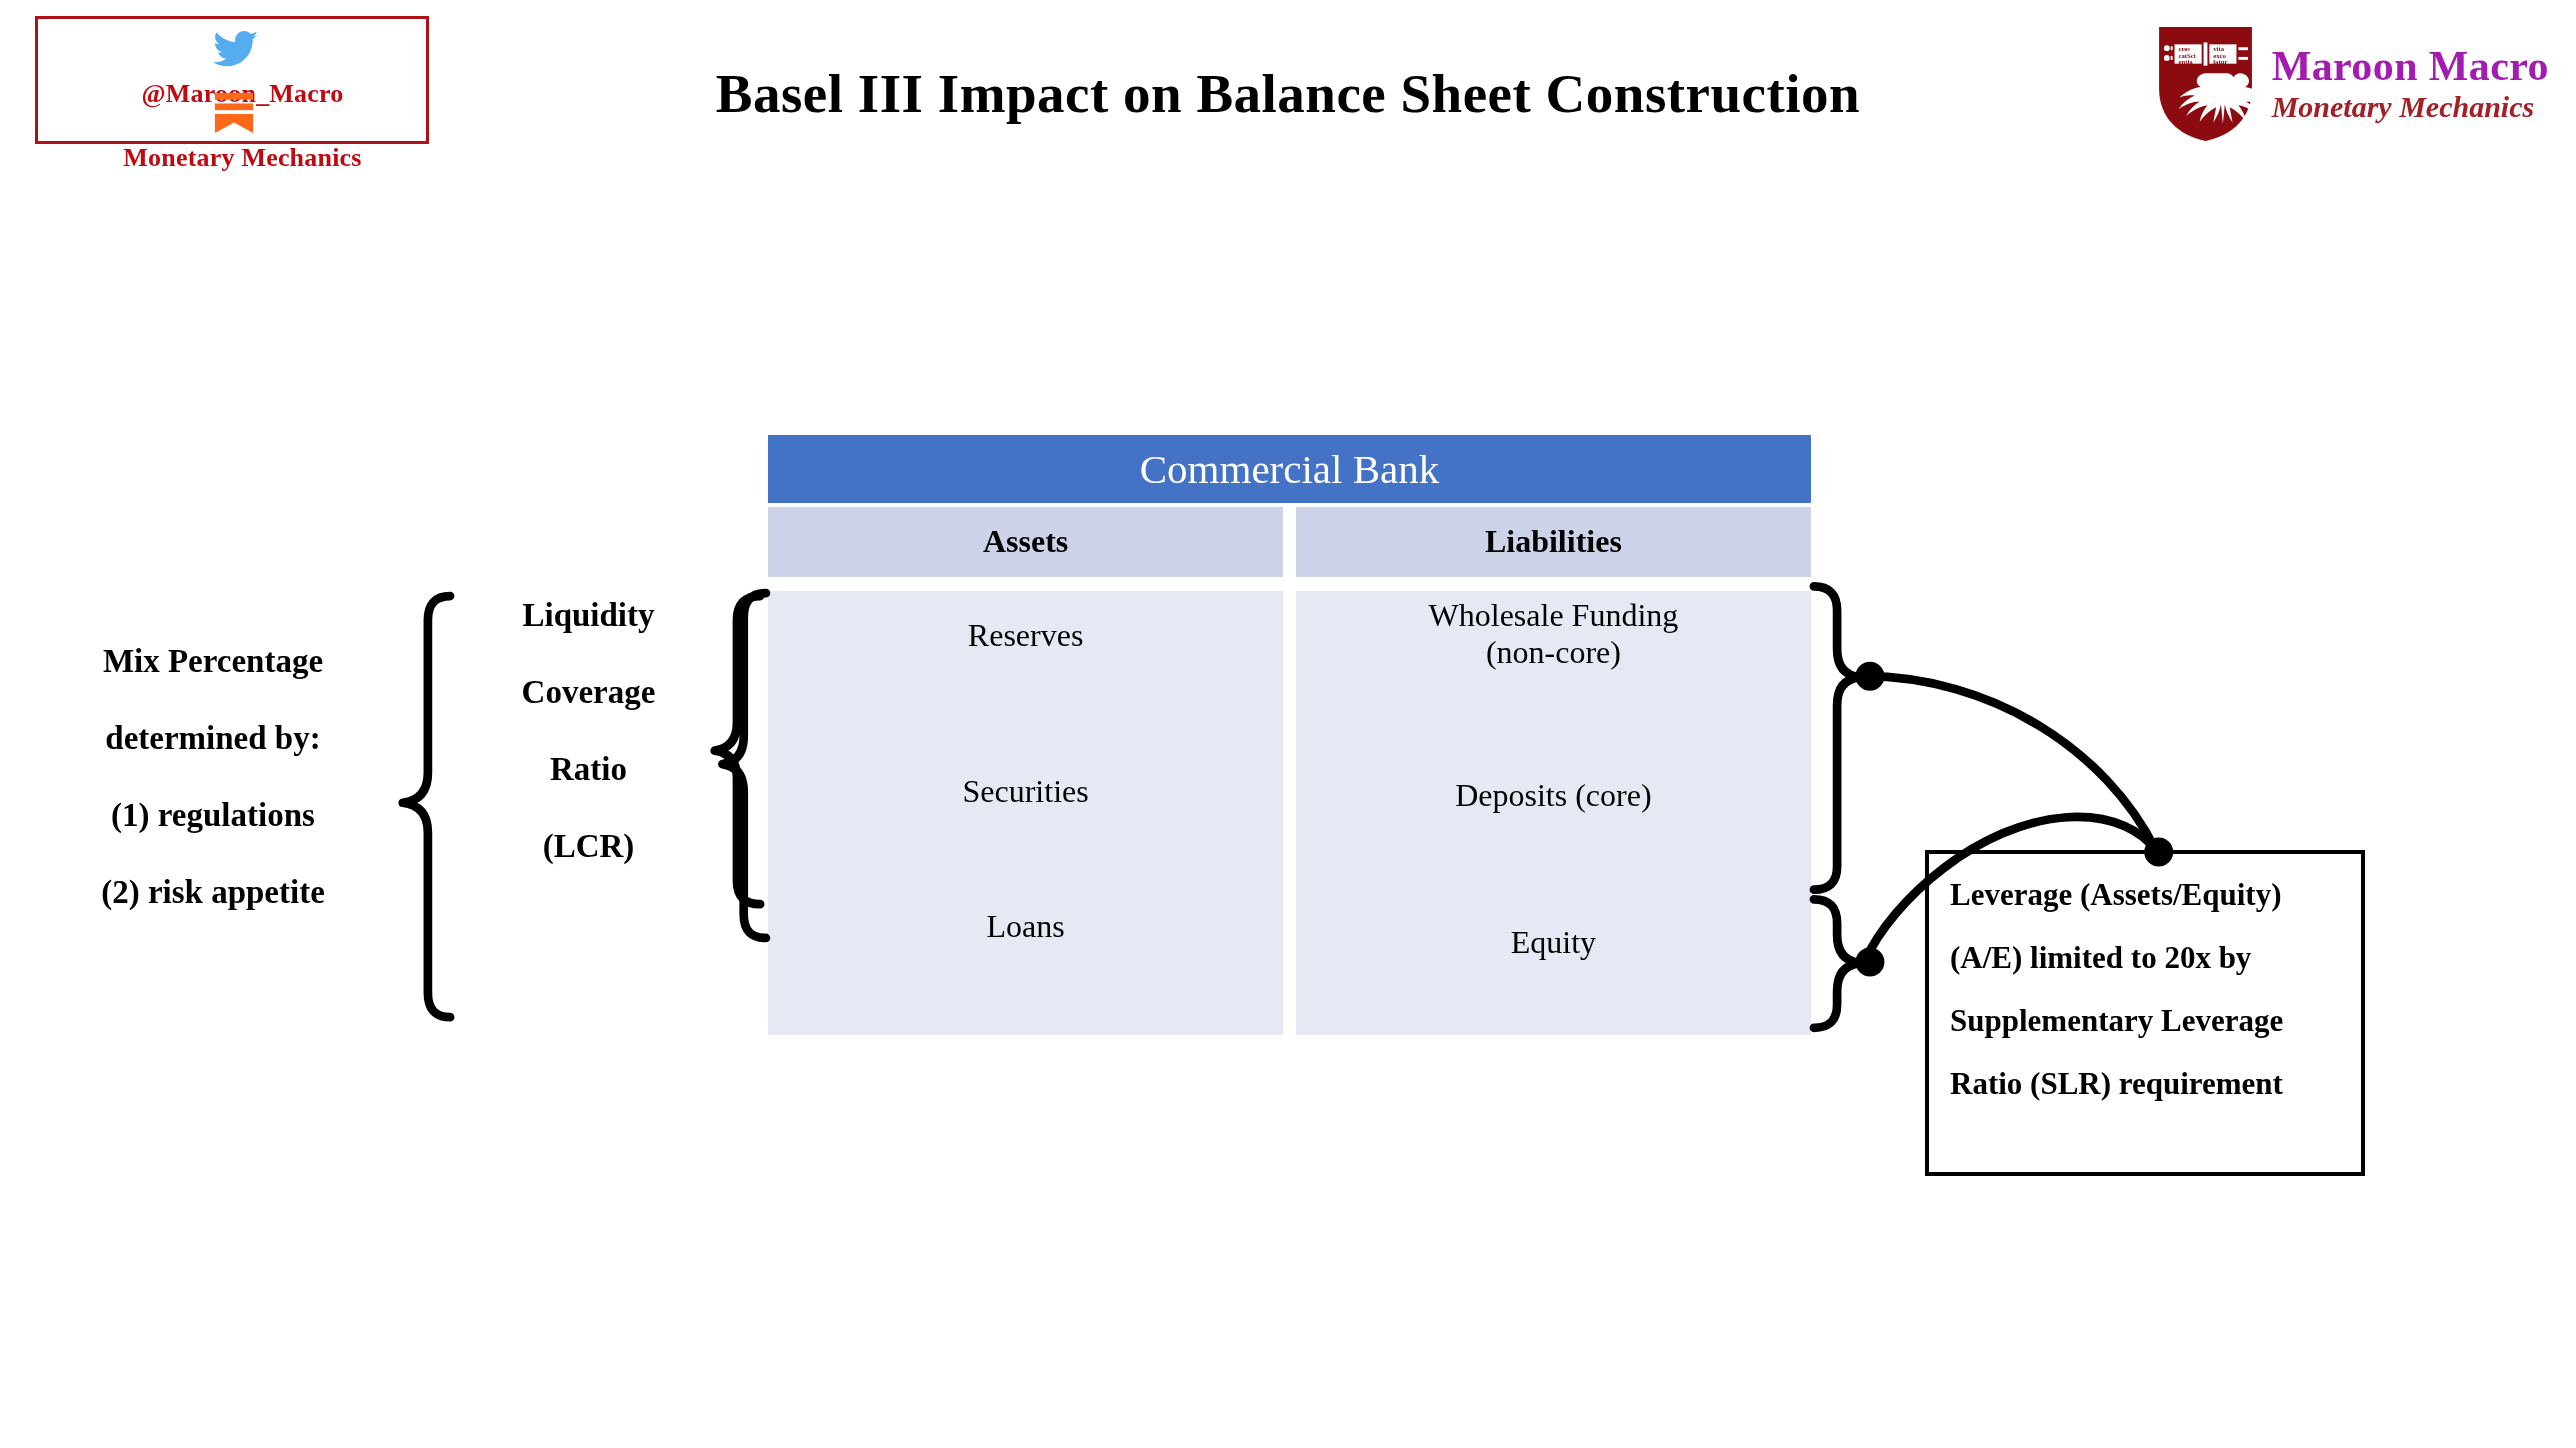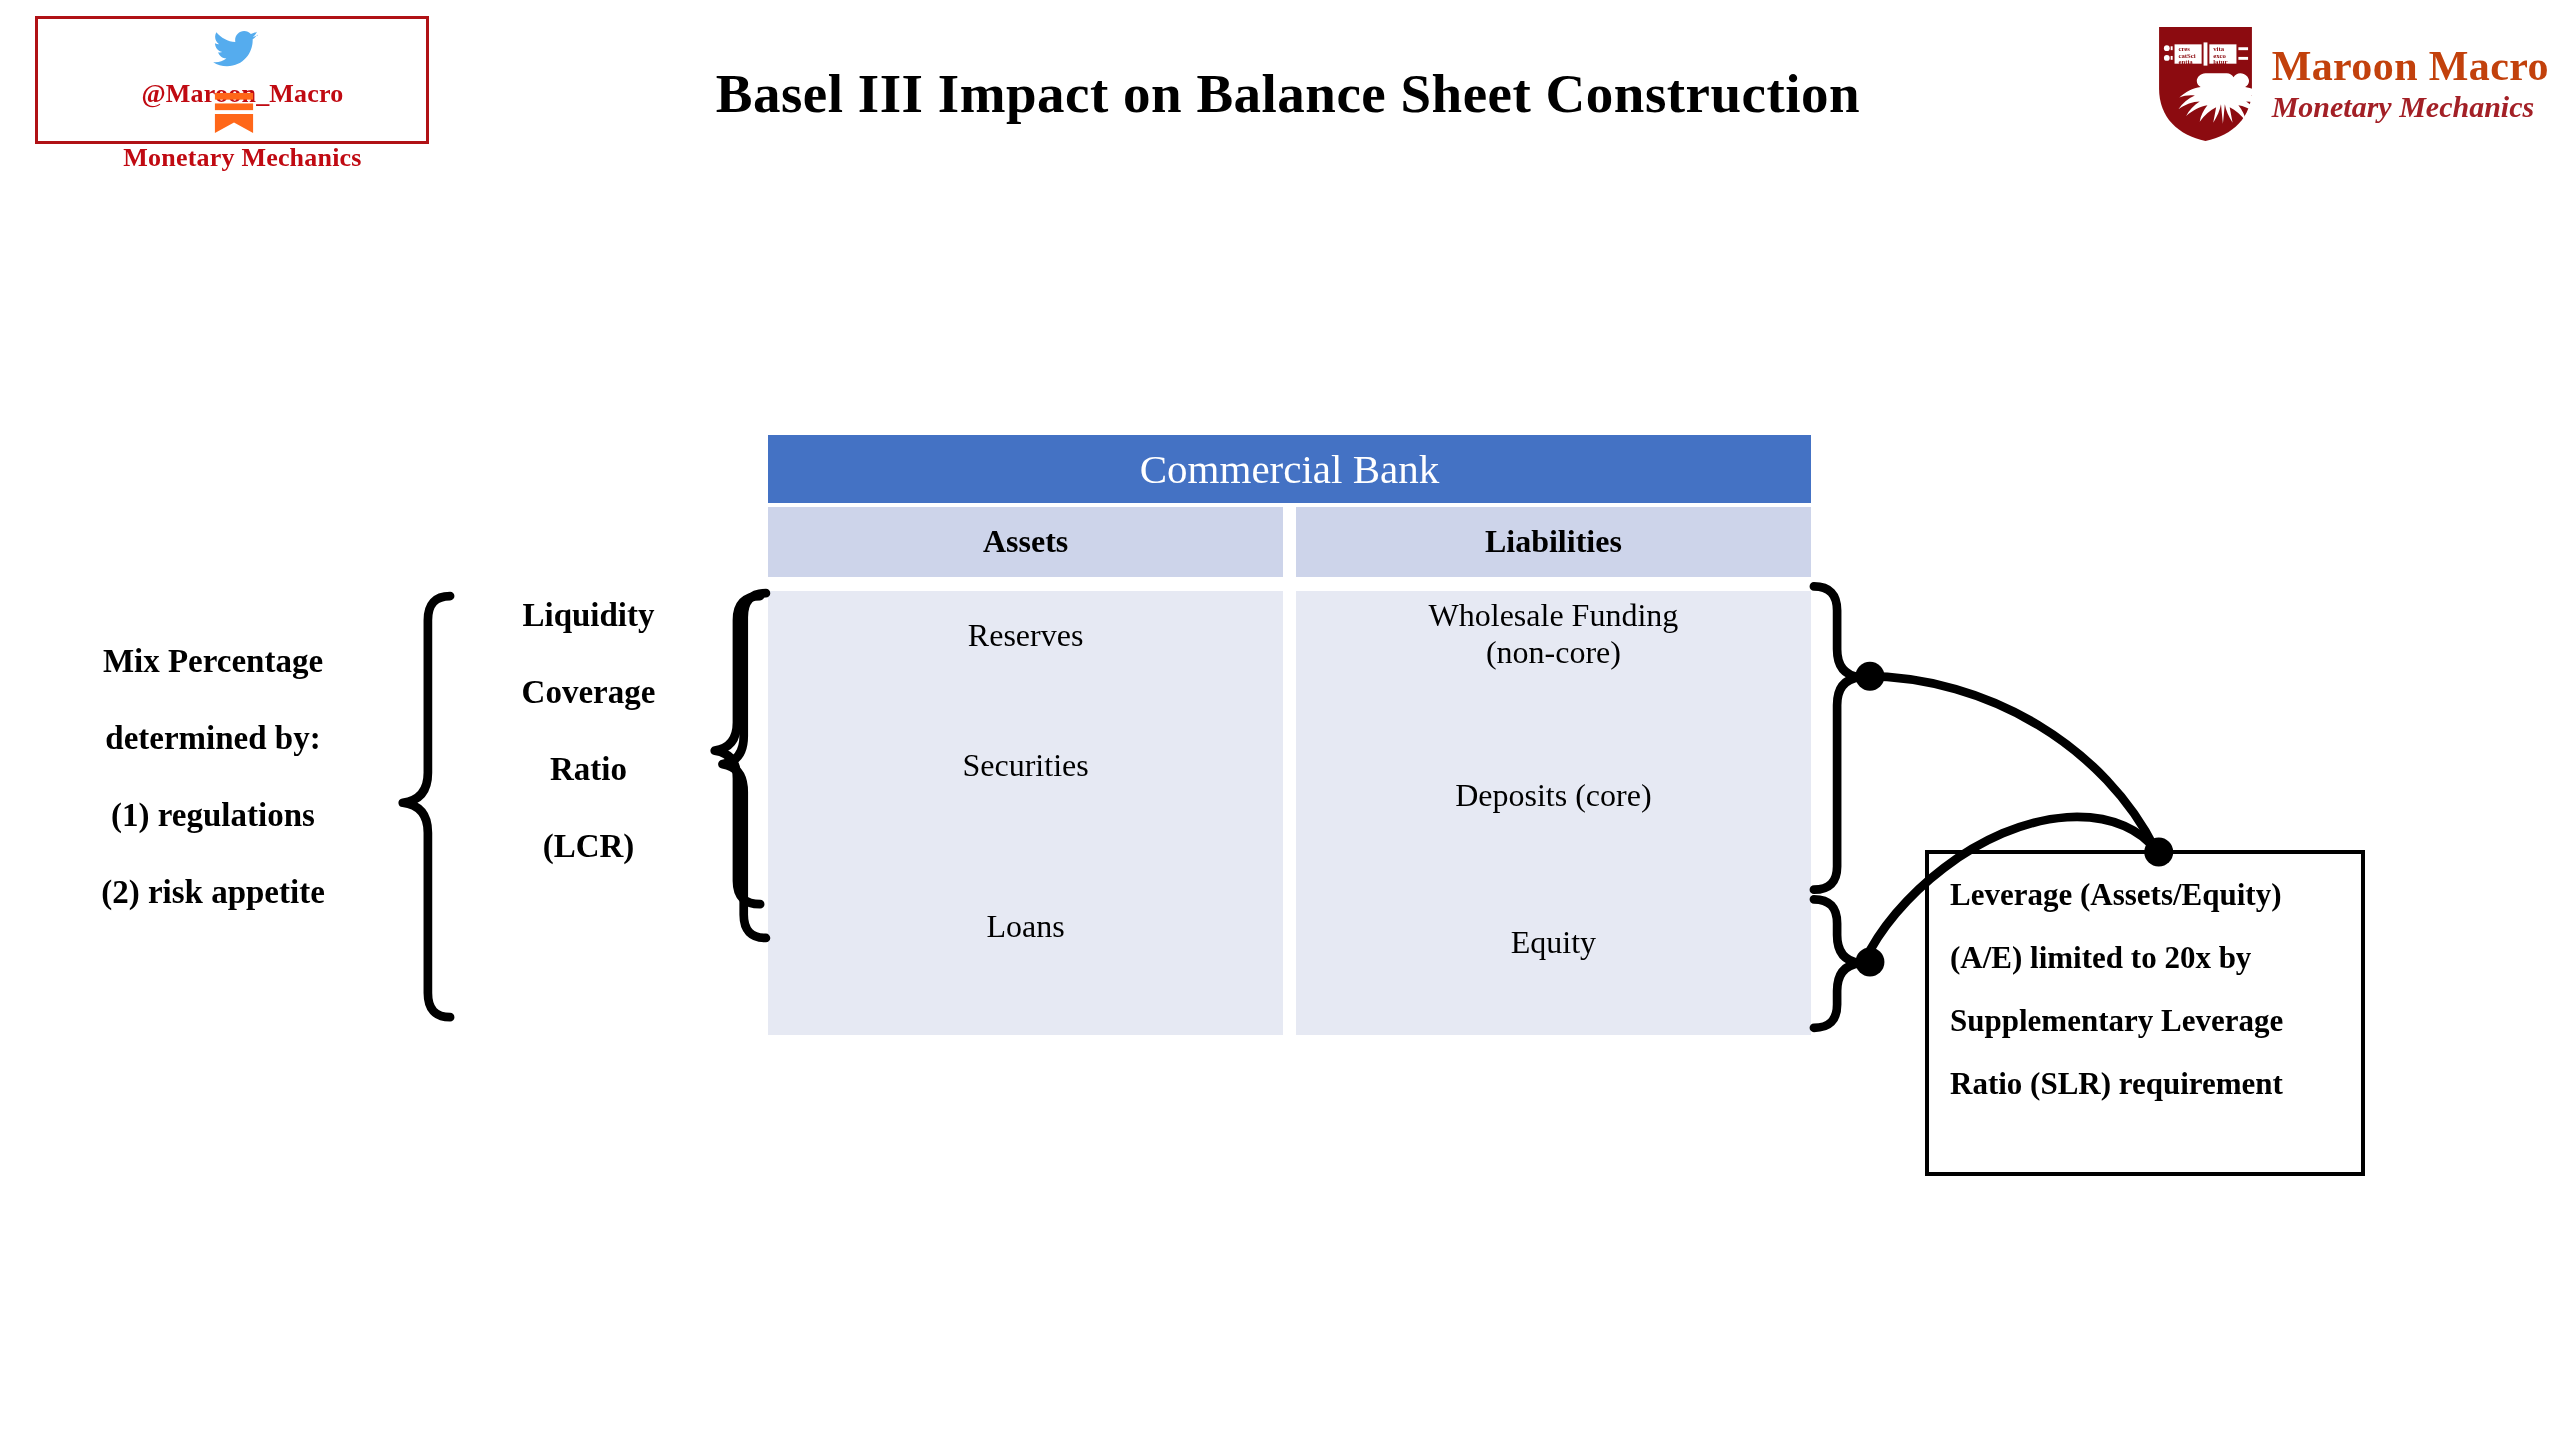--- a/index.html
+++ b/index.html
@@ -15,21 +15,21 @@
 
   
   #title{position:absolute;left:0;top:62px;width:2576px;text-align:center;
          font-size:55px;font-weight:bold;letter-spacing:0.5px;
          font-family:"Liberation Serif","DejaVu Serif",serif;}
 
   
   #brand{position:absolute;right:27px;top:25px;display:flex;align-items:center;gap:17.4px;}
   #brand .crest{width:97px;height:118px;flex:0 0 97px;}
   #brand .names{display:flex;flex-direction:column;justify-content:center;line-height:1.02;}
-  #brand .n1{font-size:42px;font-weight:bold;color:#c2410c;letter-spacing:0.4px;white-space:nowrap;}
+  #brand .n1{font-size:42px;font-weight:bold;color:#a21caf;letter-spacing:0.4px;white-space:nowrap;}
   #brand .n2{font-size:30px;font-style:italic;font-weight:bold;color:#A32026;white-space:nowrap;margin-top:3.9px;}
 
   
   #bs{position:absolute;left:768px;top:435px;width:1043px;}
   #bs .title-band{height:68px;background:#4472C4;color:#fff;
         display:flex;align-items:center;justify-content:center;
         font-size:41px;font-weight:normal;}
   #bs .sub{display:flex;gap:12.6px;margin-top:3.9px;}
   #bs .sub div{flex:1;height:70px;background:#CDD4EA;
         display:flex;align-items:center;justify-content:center;
@@ -118,21 +118,21 @@
 
 <div id="bs">
   <div class="title-band">Commercial Bank</div>
   <div class="sub">
     <div>Assets</div>
     <div>Liabilities</div>
   </div>
   <div class="body">
     <div class="col">
       <div class="cell" style="top:26px">Reserves</div>
-      <div class="cell" style="top:156px">Securities</div>
+      <div class="cell" style="top:182px">Securities</div>
       <div class="cell" style="top:317px">Loans</div>
     </div>
     <div class="col">
       <div class="cell" style="top:5.8px">
         <div>Wholesale Funding</div>
         <div>(non-core)</div>
       </div>
       <div class="cell" style="top:186px">Deposits (core)</div>
       <div class="cell" style="top:333px">Equity</div>
     </div>

